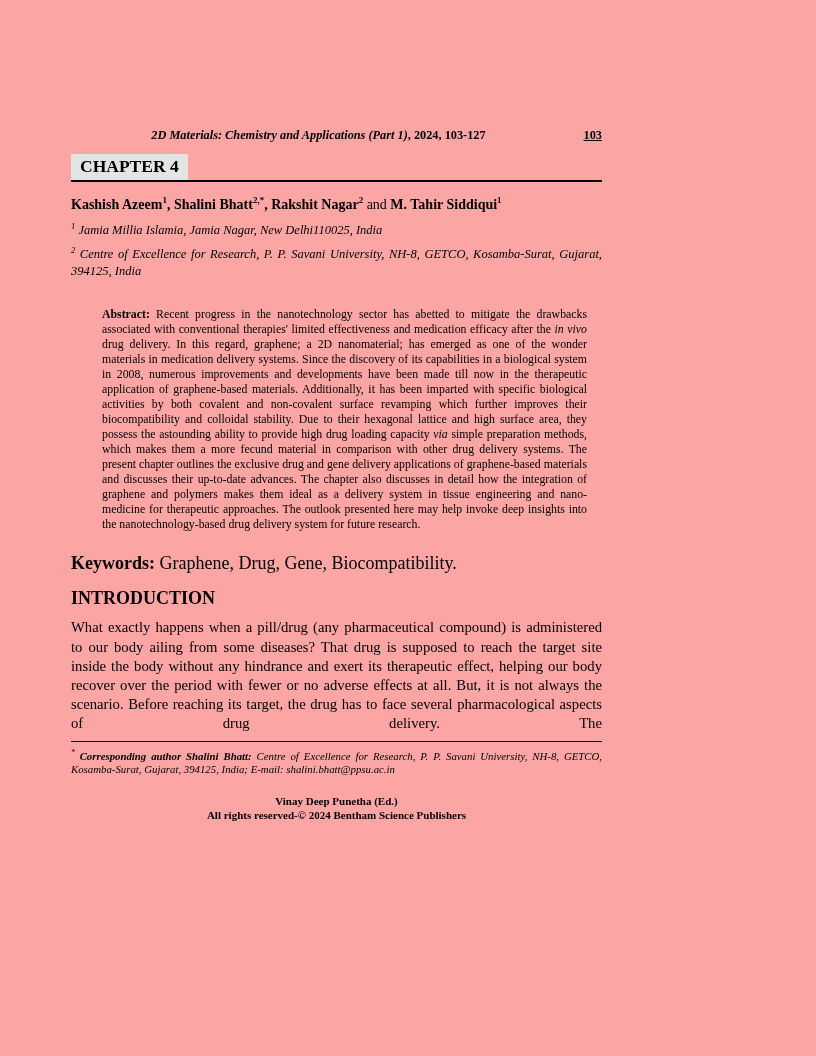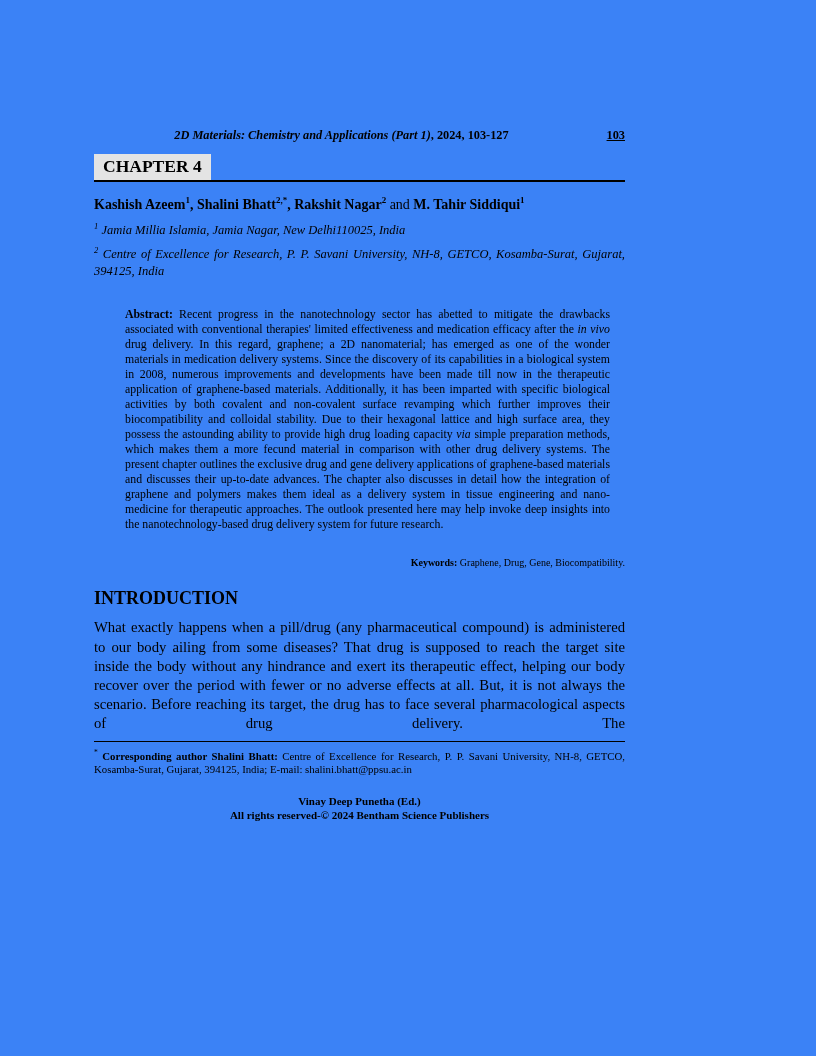--- a/index.html
+++ b/index.html
@@ -1,43 +1,43 @@
 <!DOCTYPE html>
 <html><head>
 <meta charset="utf-8">
 <style>
   html,body{margin:0;padding:0;background:#888;}
   .page{
-    width:816px;height:1056px;background:#3b82f6;margin:0 auto;
+    width:816px;height:1056px;background:#fca5a5;margin:0 auto;
     box-sizing:border-box;position:relative;
     font-family:"Liberation Serif","DejaVu Serif",serif;color:#000;
-    padding:128px 142px 0 94px;
+    padding:128px 142px 0 71px;
   }
   .col{width:531px;}
   .running-header{display:flex;align-items:baseline;font-size:12.3px;font-weight:bold;}
   .citation{flex:1;text-align:center;white-space:nowrap;}
   .cit-italic{font-style:italic;}
   .pagenum{min-width:36px;text-align:right;text-decoration:underline;}
   .chapter-row{text-align:left;border-bottom:2px solid #000;margin-top:11px;}
   .chapter-badge{display:inline-block;background:#e4e4e4;font-size:17.5px;font-weight:bold;
     padding:2px 9px 3px 9px;vertical-align:bottom;}
   h1.title{font-size:21.5px;font-weight:bold;line-height:28px;margin:14px 0 0 0;}
   .byline{font-size:14px;margin-top:9px;line-height:18px;}
   .byline .au{font-weight:bold;}
   .byline sup{font-size:9px;font-weight:bold;}
   .byline .sep-b{font-weight:bold;}
   .byline .sep-r{font-weight:normal;margin-top:23px;}
   p.affil{font-size:12.5px;font-style:italic;line-height:16.5px;margin:4px 0 0 0;text-align:justify;}
   p.affil sup{font-size:8.5px;}
   p.abstract{margin:28px 15px 0 31px;font-size:11.8px;line-height:15px;text-align:justify;}
   p.abstract b{font-weight:bold;}
-  p.keywords{font-size:10px;margin:22px 0 0 0;line-height:18px;text-align:right;}
+  p.keywords{font-size:18px;margin:22px 0 0 0;line-height:18px;}
   h2.section{font-size:18px;font-weight:bold;margin:17px 0 0 0;line-height:18px;}
   p.intro{font-size:14.7px;line-height:19.2px;margin:11px 0 0 0;text-align:justify;text-align-last:justify;}
-  .footnote-block{border-top:1.2px solid #000;margin-top:7px;padding-top:4px;}
+  .footnote-block{border-top:1.2px solid #000;margin-top:7px;padding-top:4px;font-style:italic;}
   p.footnote{font-size:10.8px;line-height:13.5px;margin:0;text-align:justify;}
   p.footnote sup{font-size:7.5px;}
   .footer{margin-top:18px;text-align:center;font-weight:bold;font-size:11px;line-height:14px;}
   .footer p{margin:0;}
 </style>
 </head>
 <body>
 
 <div class="page">
   <div class="col">

